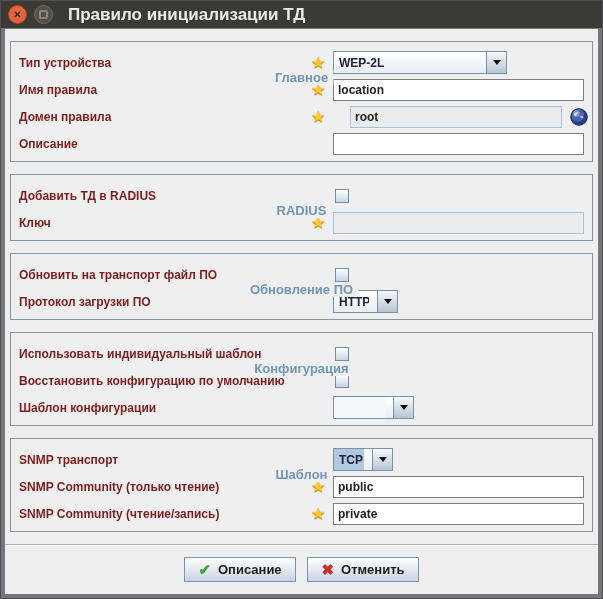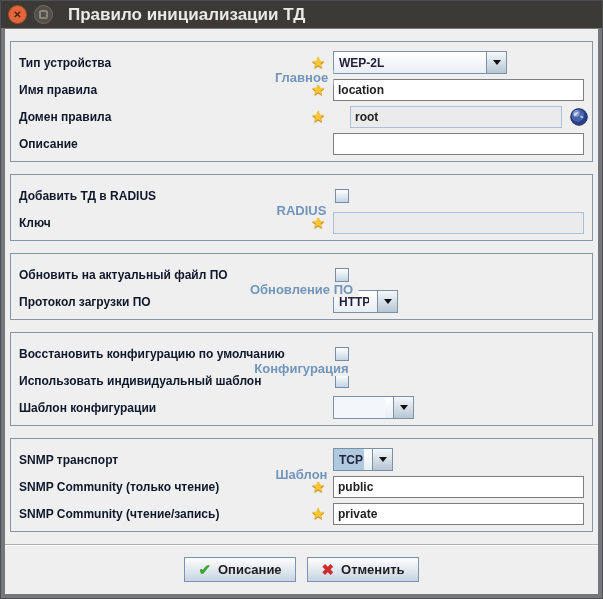--- a/index.html
+++ b/index.html
@@ -46,21 +46,21 @@
     border: 1px solid #8495A6;
     margin: 12px 5px 0 5px;
     padding: 7px 8px 4px 8px;
   }
   .group-title {
     position: absolute; top: -9px; left: 50%; transform: translateX(-50%);
     background: #EFEFEF; padding: 0 5px;
     font-weight: bold; font-size: 13px; color: #7195BB; white-space: nowrap; margin-top: 37px;
   }
   .row { display: flex; align-items: center; height: 27px; }
-  .row-label { flex: 0 0 292px; font-weight: bold; font-size: 12px; color: #0f172a; }
+  .row-label { flex: 0 0 292px; font-weight: bold; font-size: 12px; color: #7f1d1d; }
   .star-slot { flex: 0 0 22px; display: flex; align-items: center; }
   .star {
     font-size: 16px; line-height: 1; color: #FFC732;
     text-shadow: 0 0 1px #E08E00, 0 1px 1px #B36B00;
   }
   .control { flex: 1; display: flex; align-items: center; }
   .text-input {
     flex: 1; height: 22px;
     border: 1px solid #7E7E7E; background: #FFFFFF;
     font-family: "Liberation Sans", sans-serif;
@@ -210,21 +210,21 @@
         <span class="control">
           <input class="text-input dis" value="" style="">
         </span>
       </div>
     </div>
 
     <div class="group">
       <span class="group-title">Обновление ПО</span>
 
       <div class="row">
-        <span class="row-label">Обновить на актуальный файл ПО</span>
+        <span class="row-label">Обновить на транспорт файл ПО</span>
         <span class="star-slot"></span>
         <span class="control">
           <span class="checkbox"></span>
         </span>
       </div>
 
       <div class="row">
         <span class="row-label">Протокол загрузки ПО</span>
         <span class="star-slot"></span>
         <span class="control">
@@ -235,29 +235,29 @@
               </span>
           </span>
         </span>
       </div>
     </div>
 
     <div class="group">
       <span class="group-title">Конфигурация</span>
 
       <div class="row">
+        <span class="row-label">Использовать индивидуальный шаблон</span>
+        <span class="star-slot"></span>
+        <span class="control">
+          <span class="checkbox"></span>
+        </span>
+      </div>
+
+      <div class="row">
         <span class="row-label">Восстановить конфигурацию по умолчанию</span>
-        <span class="star-slot"></span>
-        <span class="control">
-          <span class="checkbox"></span>
-        </span>
-      </div>
-
-      <div class="row">
-        <span class="row-label">Использовать индивидуальный шаблон</span>
         <span class="star-slot"></span>
         <span class="control">
           <span class="checkbox"></span>
         </span>
       </div>
 
       <div class="row">
         <span class="row-label">Шаблон конфигурации</span>
         <span class="star-slot"></span>
         <span class="control">

